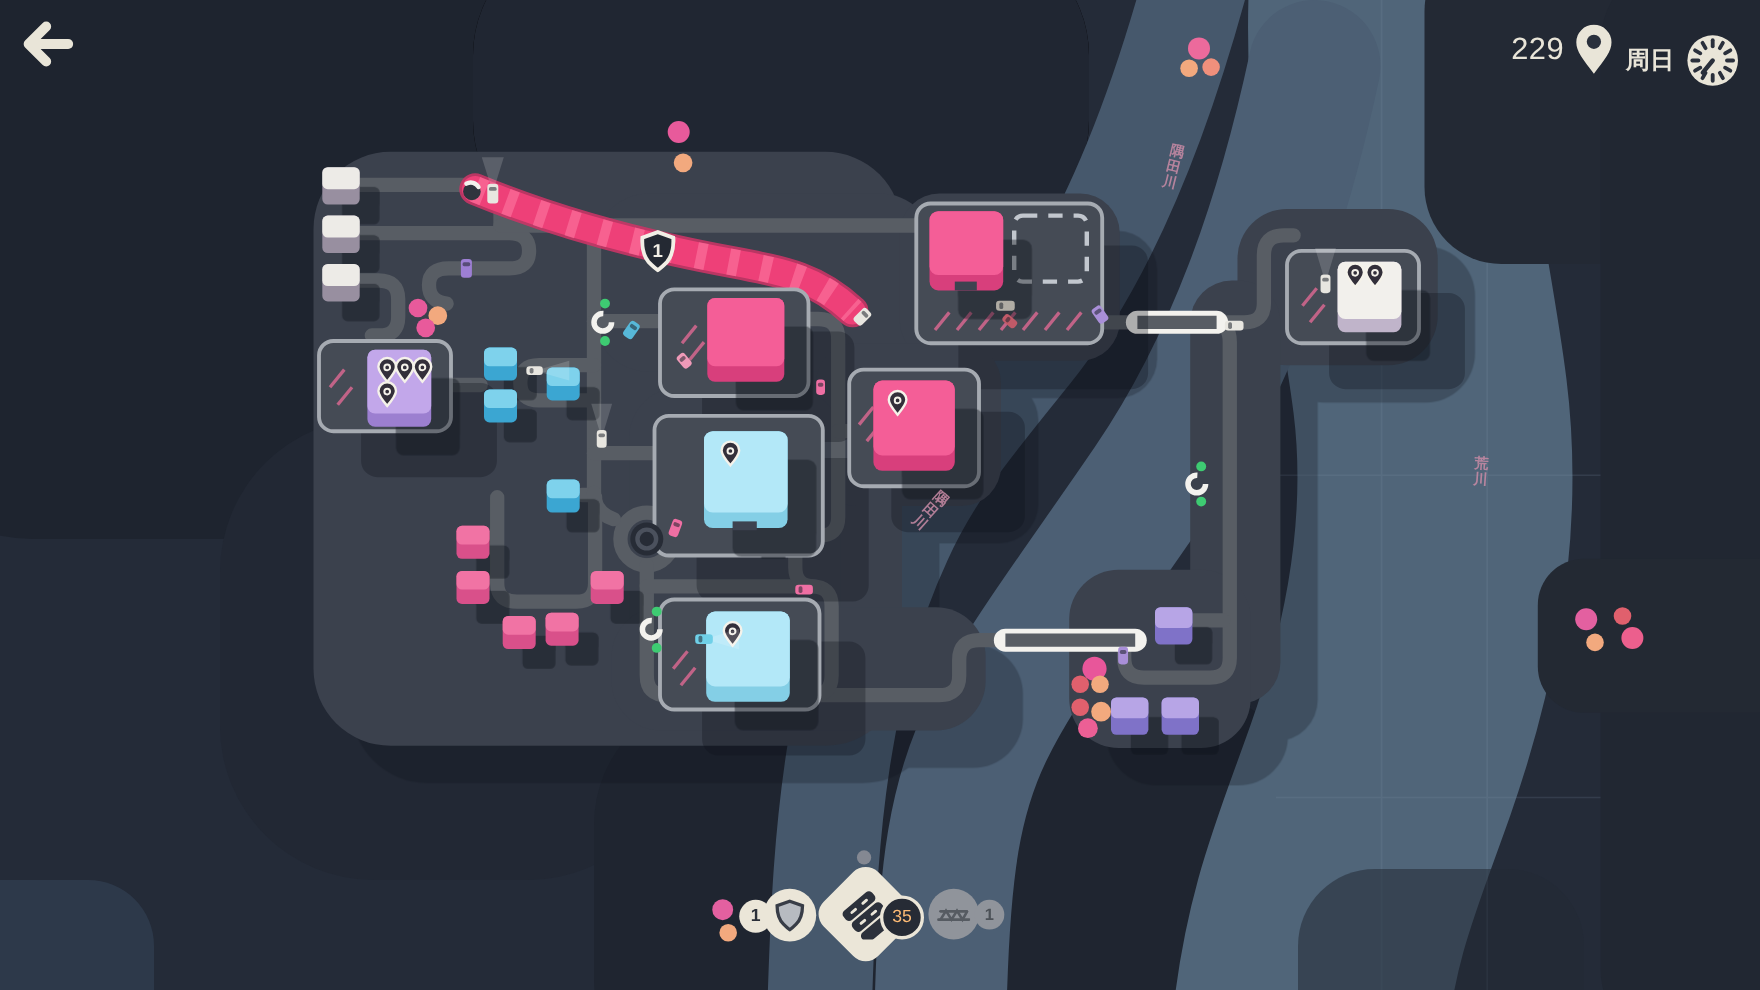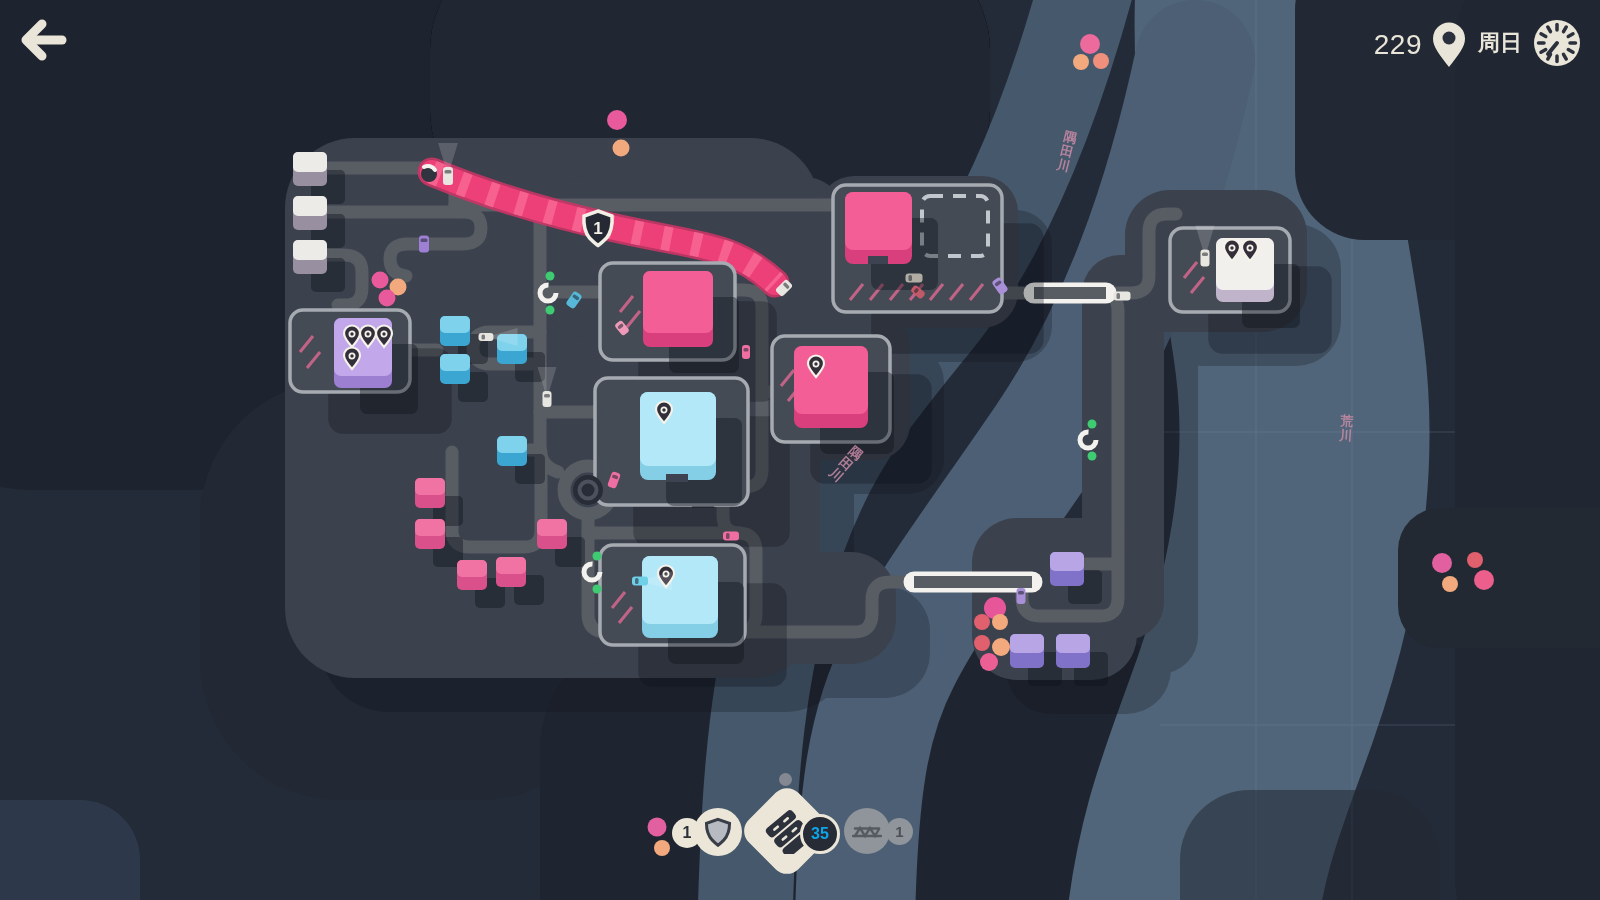--- a/index.html
+++ b/index.html
@@ -5,32 +5,32 @@
   html,body{margin:0;padding:0;background:#242b38;}
   #stage{position:relative;width:1600px;height:900px;overflow:hidden;
          font-family:"Liberation Sans","DejaVu Sans",sans-serif;}
   #map{position:absolute;left:0;top:0;}
   .hud{position:absolute;color:#e9e5d8;}
   
   #back-btn{left:18px;top:16px;width:52px;height:48px;cursor:pointer;}
   
   #score-group{right:132px;top:22px;display:flex;align-items:center;gap:8px;}
   #score-val{font-size:28px;font-weight:normal;letter-spacing:.5px;}
-  #day-group{right:18px;top:18px;display:flex;align-items:center;gap:10px;}
+  #day-group{right:18px;top:30px;display:flex;align-items:center;gap:10px;}
   #day-val{font-size:22px;font-weight:bold;}
   
   .circ{border-radius:50%;background:#ebe6d8;display:flex;align-items:center;justify-content:center;}
   #mw-pill{position:absolute;left:672px;top:806px;width:86px;height:52px;}
   #mw-count{position:absolute;left:0px;top:12px;width:30px;height:30px;font-size:16px;font-weight:bold;color:#2b3039;}
   #mw-big{position:absolute;left:22px;top:2px;width:48px;height:48px;}
   #tile-diamond{position:absolute;left:752px;top:796px;width:70px;height:70px;background:#ebe6d8;
                 border-radius:16px;transform:rotate(45deg);}
   #tile-icon-wrap{position:absolute;left:752px;top:796px;width:70px;height:70px;display:flex;align-items:center;justify-content:center;}
   #tile-badge{position:absolute;left:800px;top:814px;width:34px;height:34px;border-radius:50%;
-              background:#262b35;border:3px solid #ebe6d8;color:#0ea5e9;font-size:16px;font-weight:bold;
+              background:#262b35;border:3px solid #ebe6d8;color:#fdba74;font-size:16px;font-weight:normal;
               display:flex;align-items:center;justify-content:center;}
   #bridge-pill{position:absolute;left:844px;top:808px;width:80px;height:48px;}
   #bridge-big{position:absolute;left:0;top:0;width:46px;height:46px;border-radius:50%;background:#90949b;
               display:flex;align-items:center;justify-content:center;}
   #bridge-count{position:absolute;left:42px;top:10px;width:27px;height:27px;border-radius:50%;background:#90949b;
               color:#4c5157;font-size:15px;font-weight:bold;display:flex;align-items:center;justify-content:center;}
   #handle-dot{position:absolute;left:779px;top:773px;width:13px;height:13px;border-radius:50%;background:#848892;}
   svg text{font-family:"Liberation Sans","DejaVu Sans",sans-serif;}
   .riverlabel{fill:#c98ba6;opacity:.85;font-size:13px;font-weight:bold;letter-spacing:2px;}
 </style>

